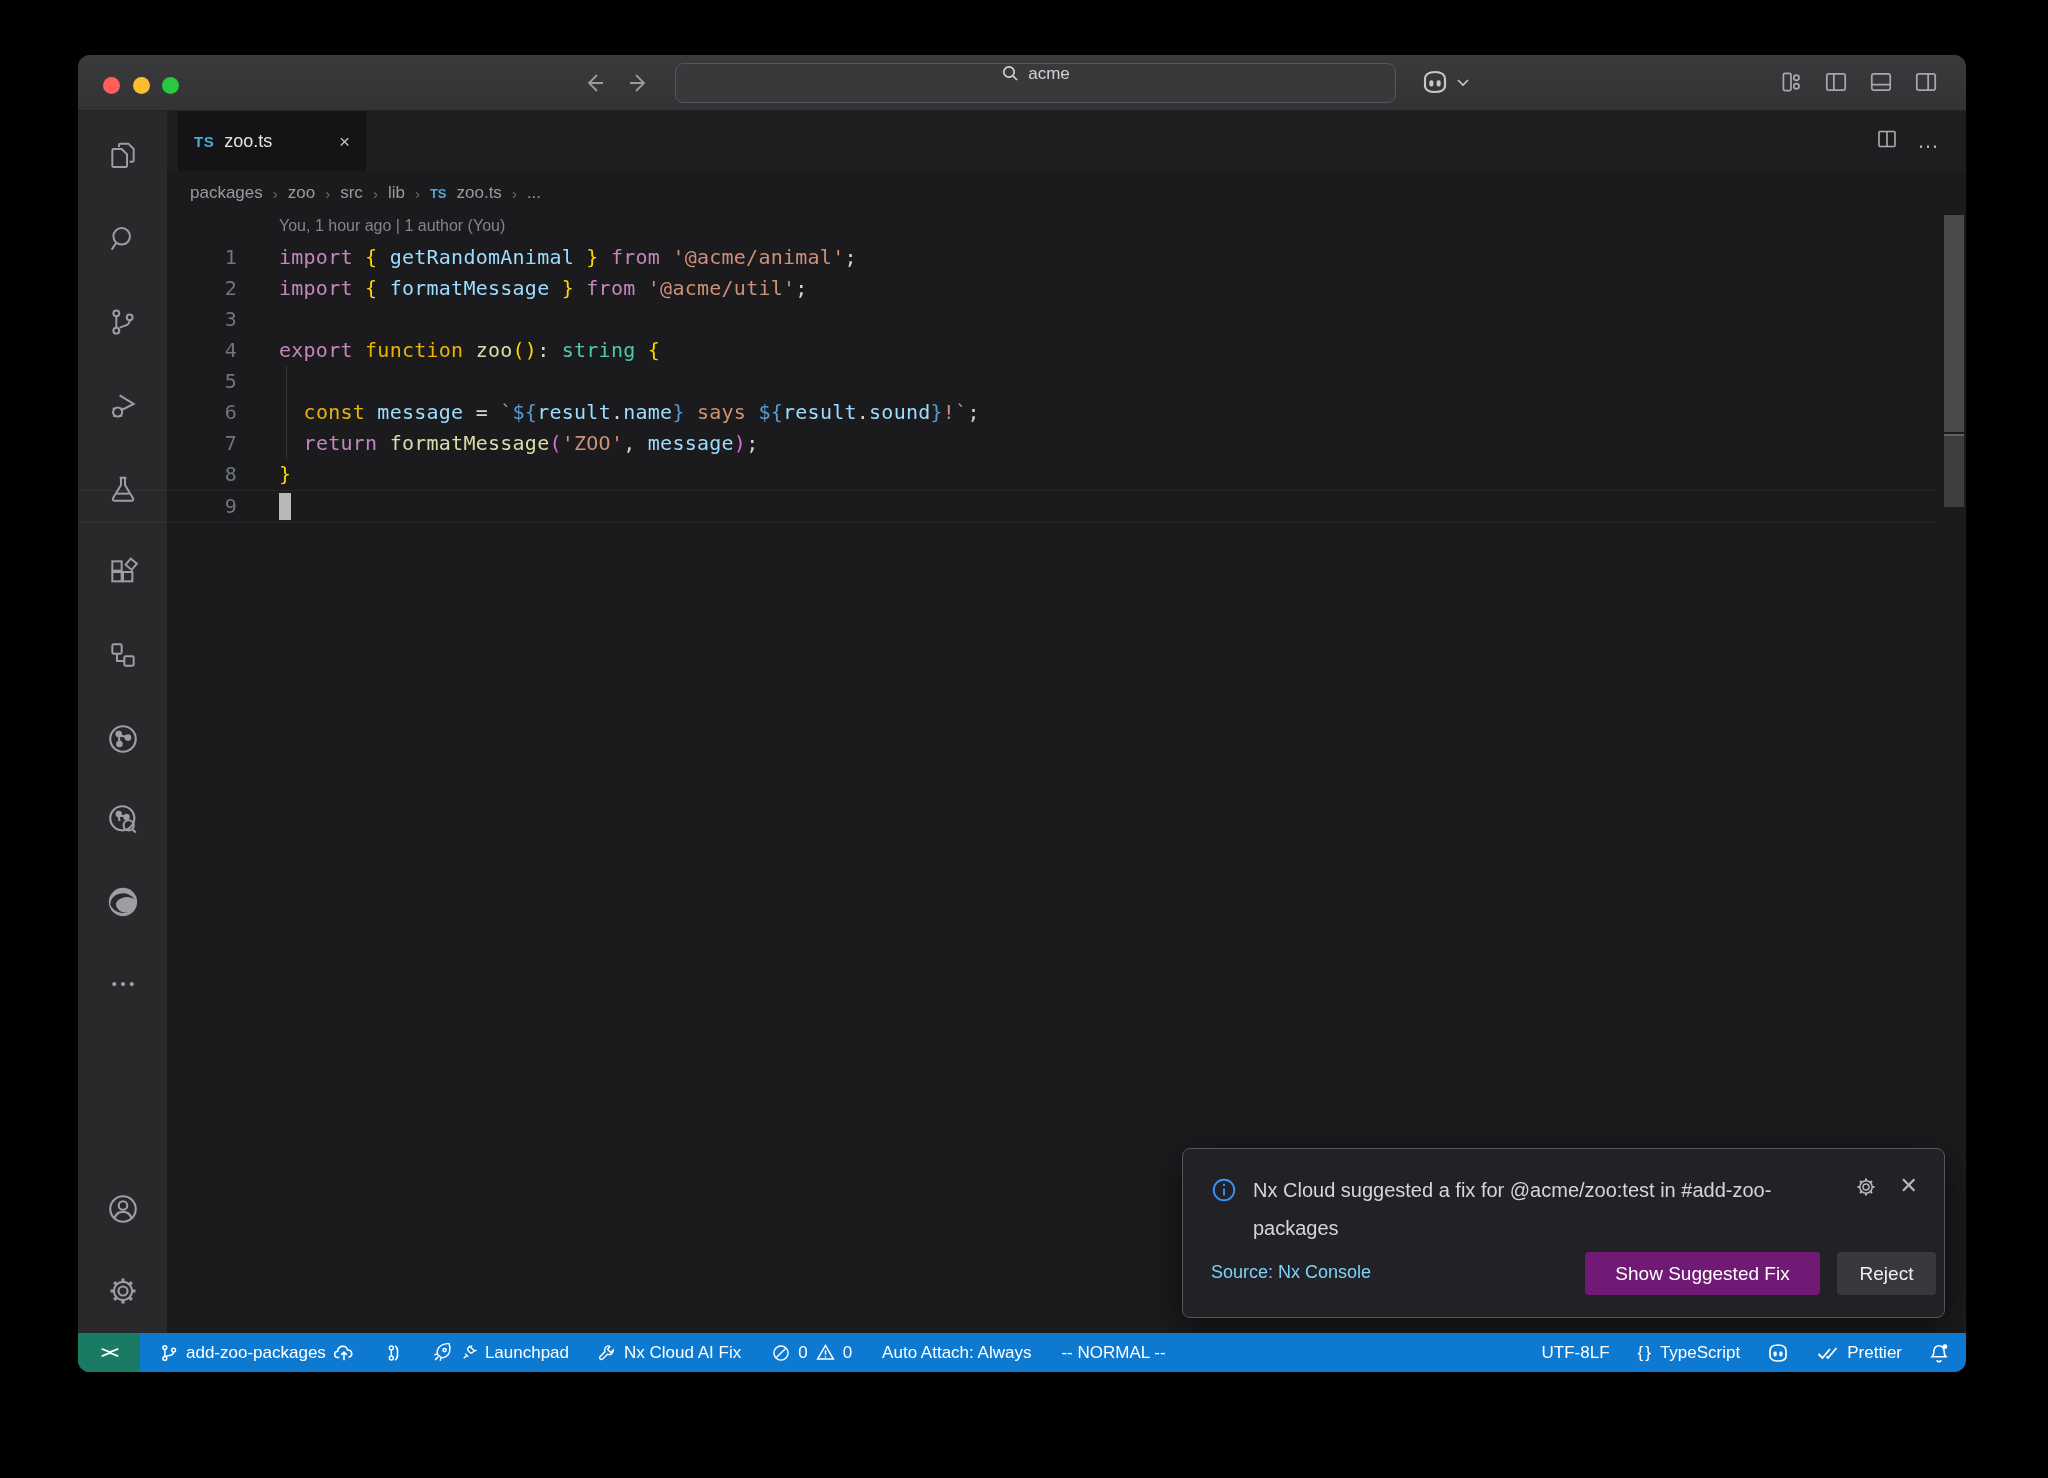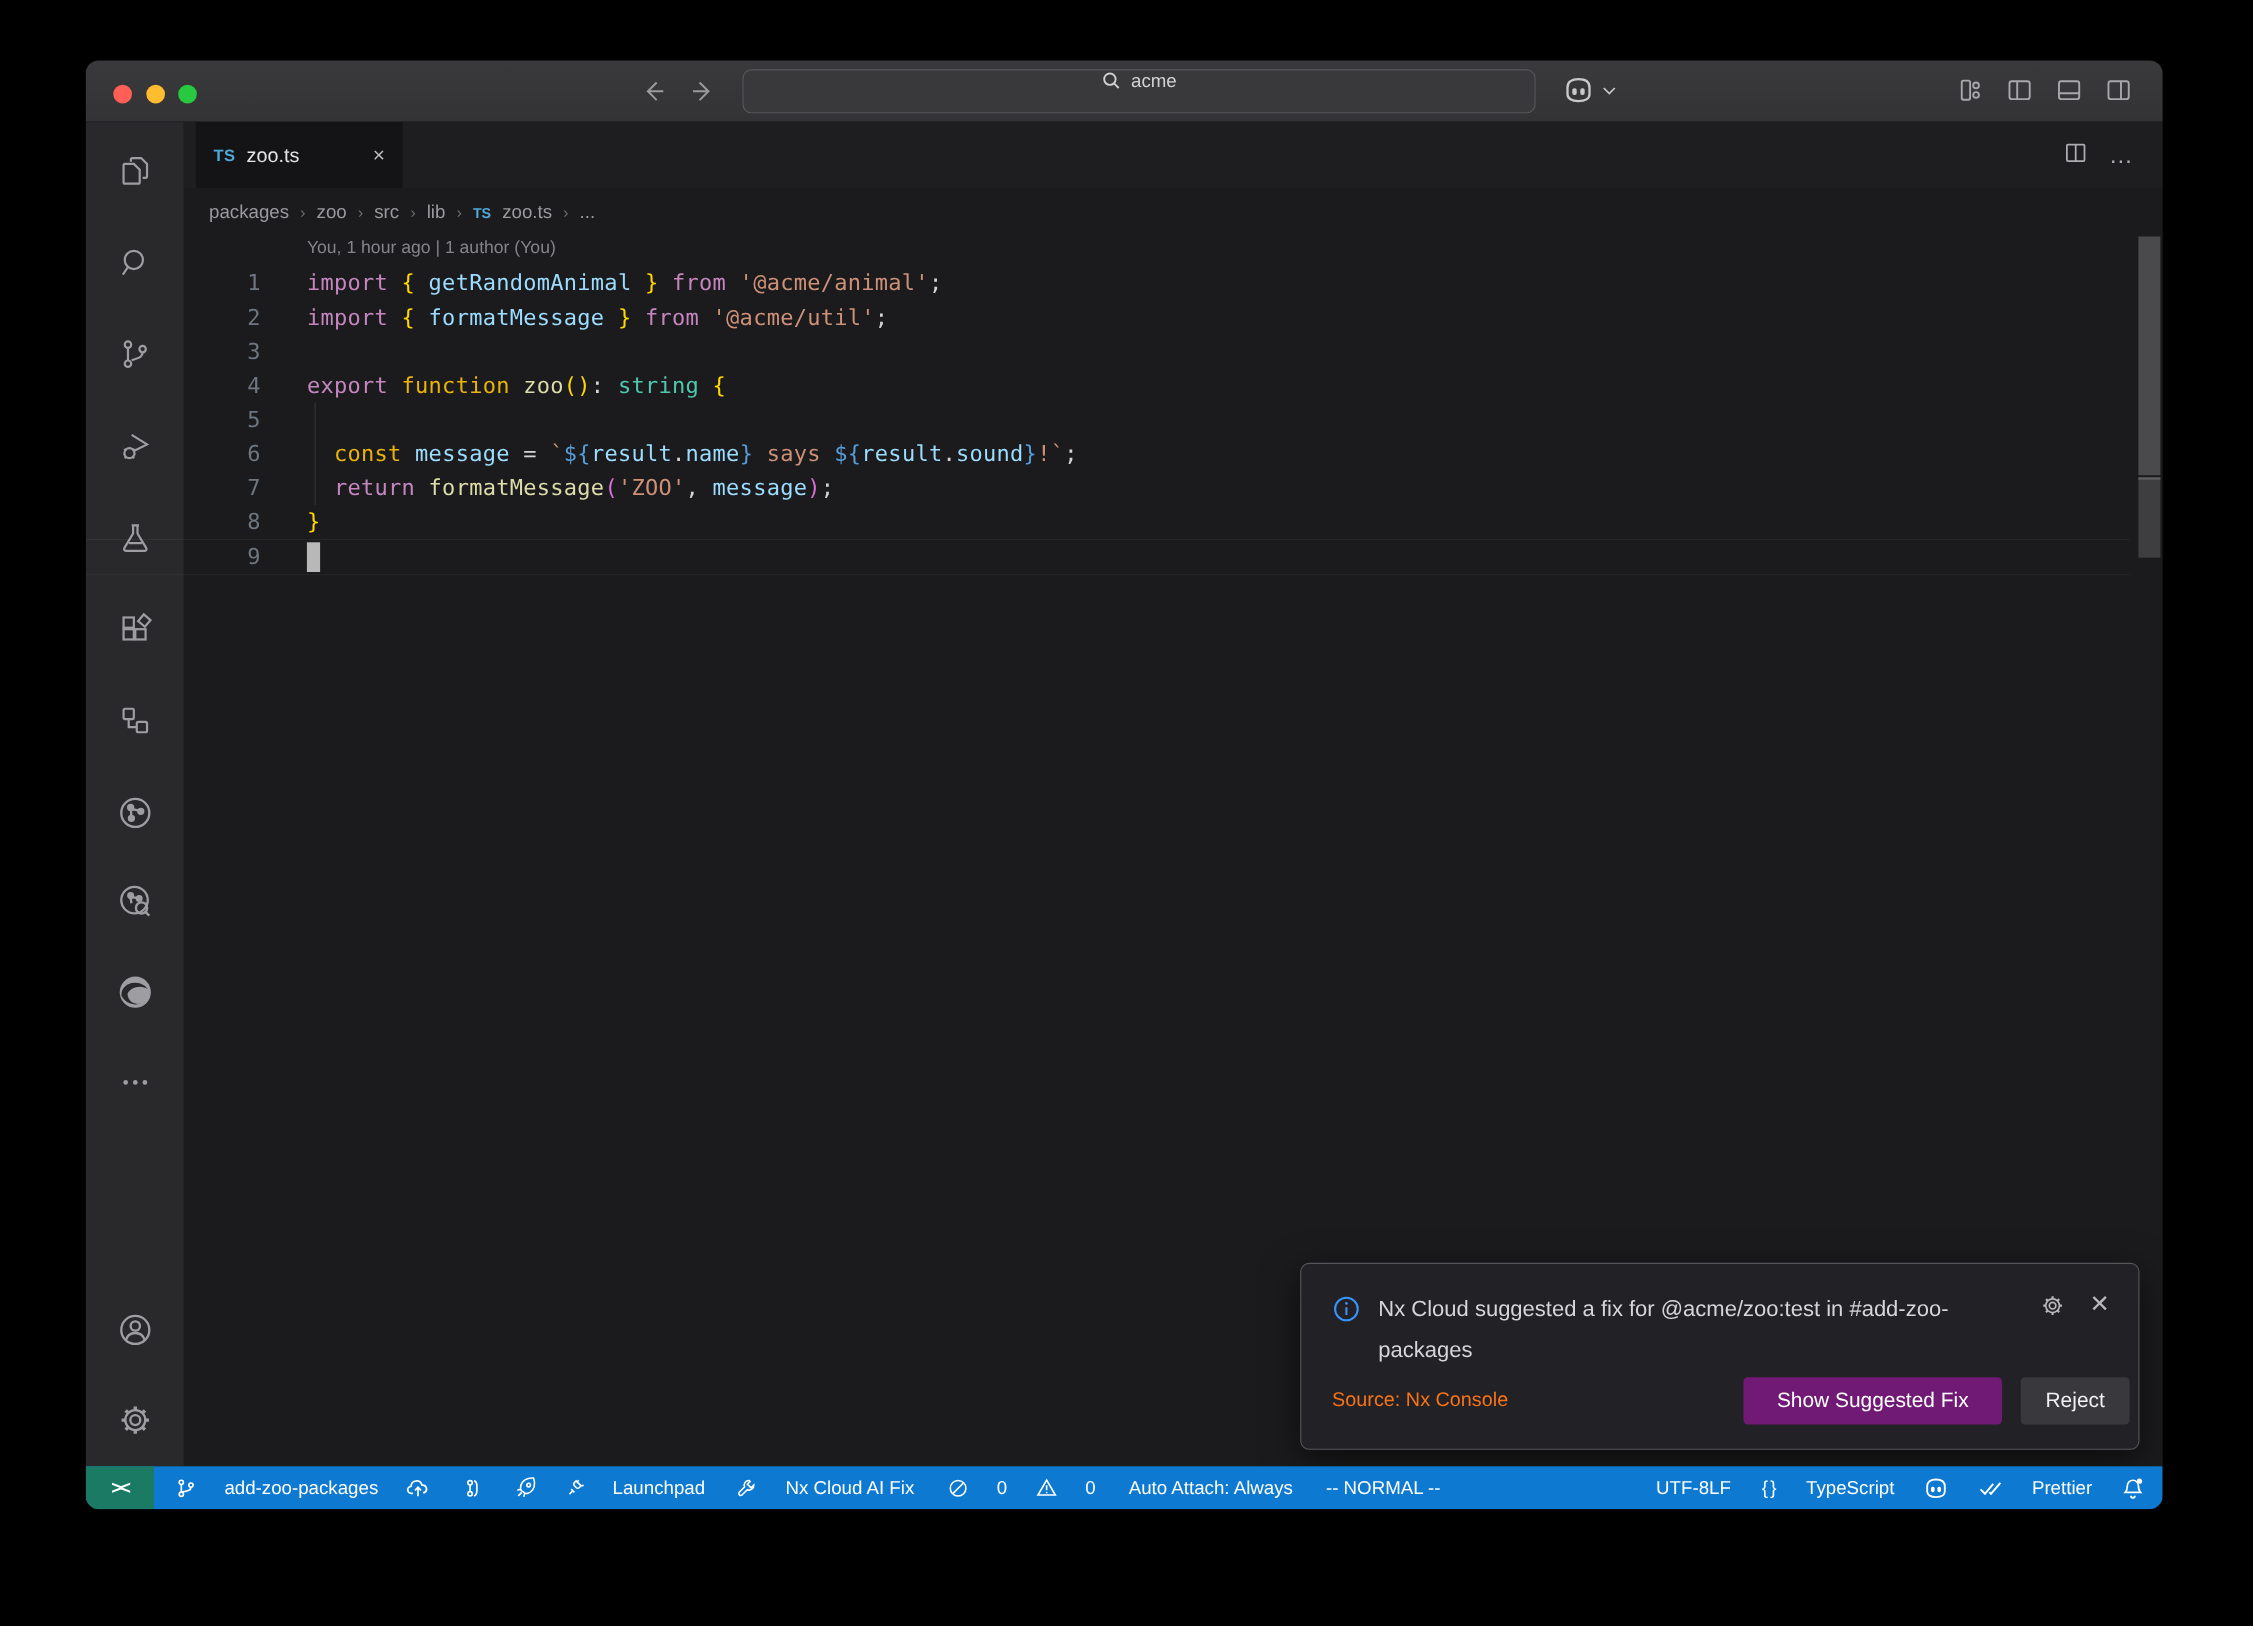--- a/index.html
+++ b/index.html
@@ -46,31 +46,31 @@
   .cursor-line{border-top:1px solid rgba(255,255,255,.05);border-bottom:1px solid rgba(255,255,255,.05);}
   .block-cursor{position:absolute;left:201px;top:2px;width:12px;height:27px;background:#b8b8b8;}
   .indent-guide{position:absolute;left:208px;top:311px;width:1px;height:93px;background:#353538;}
   .scroll-thumb{position:absolute;left:1866px;top:160px;width:20px;height:217px;background:#4a4a4d;}
   .scroll-thumb2{position:absolute;left:1866px;top:379px;width:20px;height:71px;background:#3e3e41;border-top:2px solid #606063;}
   
   .statusbar{position:absolute;left:0;right:0;bottom:0;height:39px;background:#0d79d0;display:flex;align-items:center;
     color:#fff;font-size:17px;}
   .sb-remote{width:62px;height:39px;background:#1a7a64;display:flex;align-items:center;justify-content:center;
     font-weight:700;letter-spacing:-2px;font-size:17px;}
-  .sb-item{display:flex;align-items:center;gap:25px;white-space:nowrap;}
+  .sb-item{display:flex;align-items:center;gap:7px;white-space:nowrap;}
   .sb-item svg{display:block}
   .sb-spacer{flex:1}
   
   .toast{position:absolute;left:1104px;top:1093px;width:763px;height:170px;background:#222226;border:1px solid #55555c;
     border-radius:8px;box-sizing:border-box;box-shadow:0 10px 34px rgba(0,0,0,.55);}
   .toast-msg{position:absolute;left:70px;top:22px;width:600px;color:#d6d6d8;font-size:20px;line-height:38px;}
   .toast-info{position:absolute;left:28px;top:28px;color:#3794ff;}
   .toast-gear{position:absolute;right:66px;top:26px;color:#b8b8bc;}
   .toast-close{position:absolute;right:26px;top:26px;color:#b8b8bc;font-size:22px;line-height:22px;}
-  .toast-source{position:absolute;left:28px;top:113px;color:#f97316;font-size:18px;}
+  .toast-source{position:absolute;left:28px;top:113px;color:#7dd3fc;font-size:18px;}
   .btn-primary{position:absolute;left:402px;top:103px;width:235px;height:43px;background:#701a75;border-radius:4px;
     color:#fff;font-size:19px;display:flex;align-items:center;justify-content:center;}
   .btn-secondary{position:absolute;left:654px;top:103px;width:99px;height:43px;background:#38383d;border-radius:4px;
     color:#f0f0f2;font-size:19px;display:flex;align-items:center;justify-content:center;}
 </style>
 </head>
 <body>
 
 <div class="window">
 

